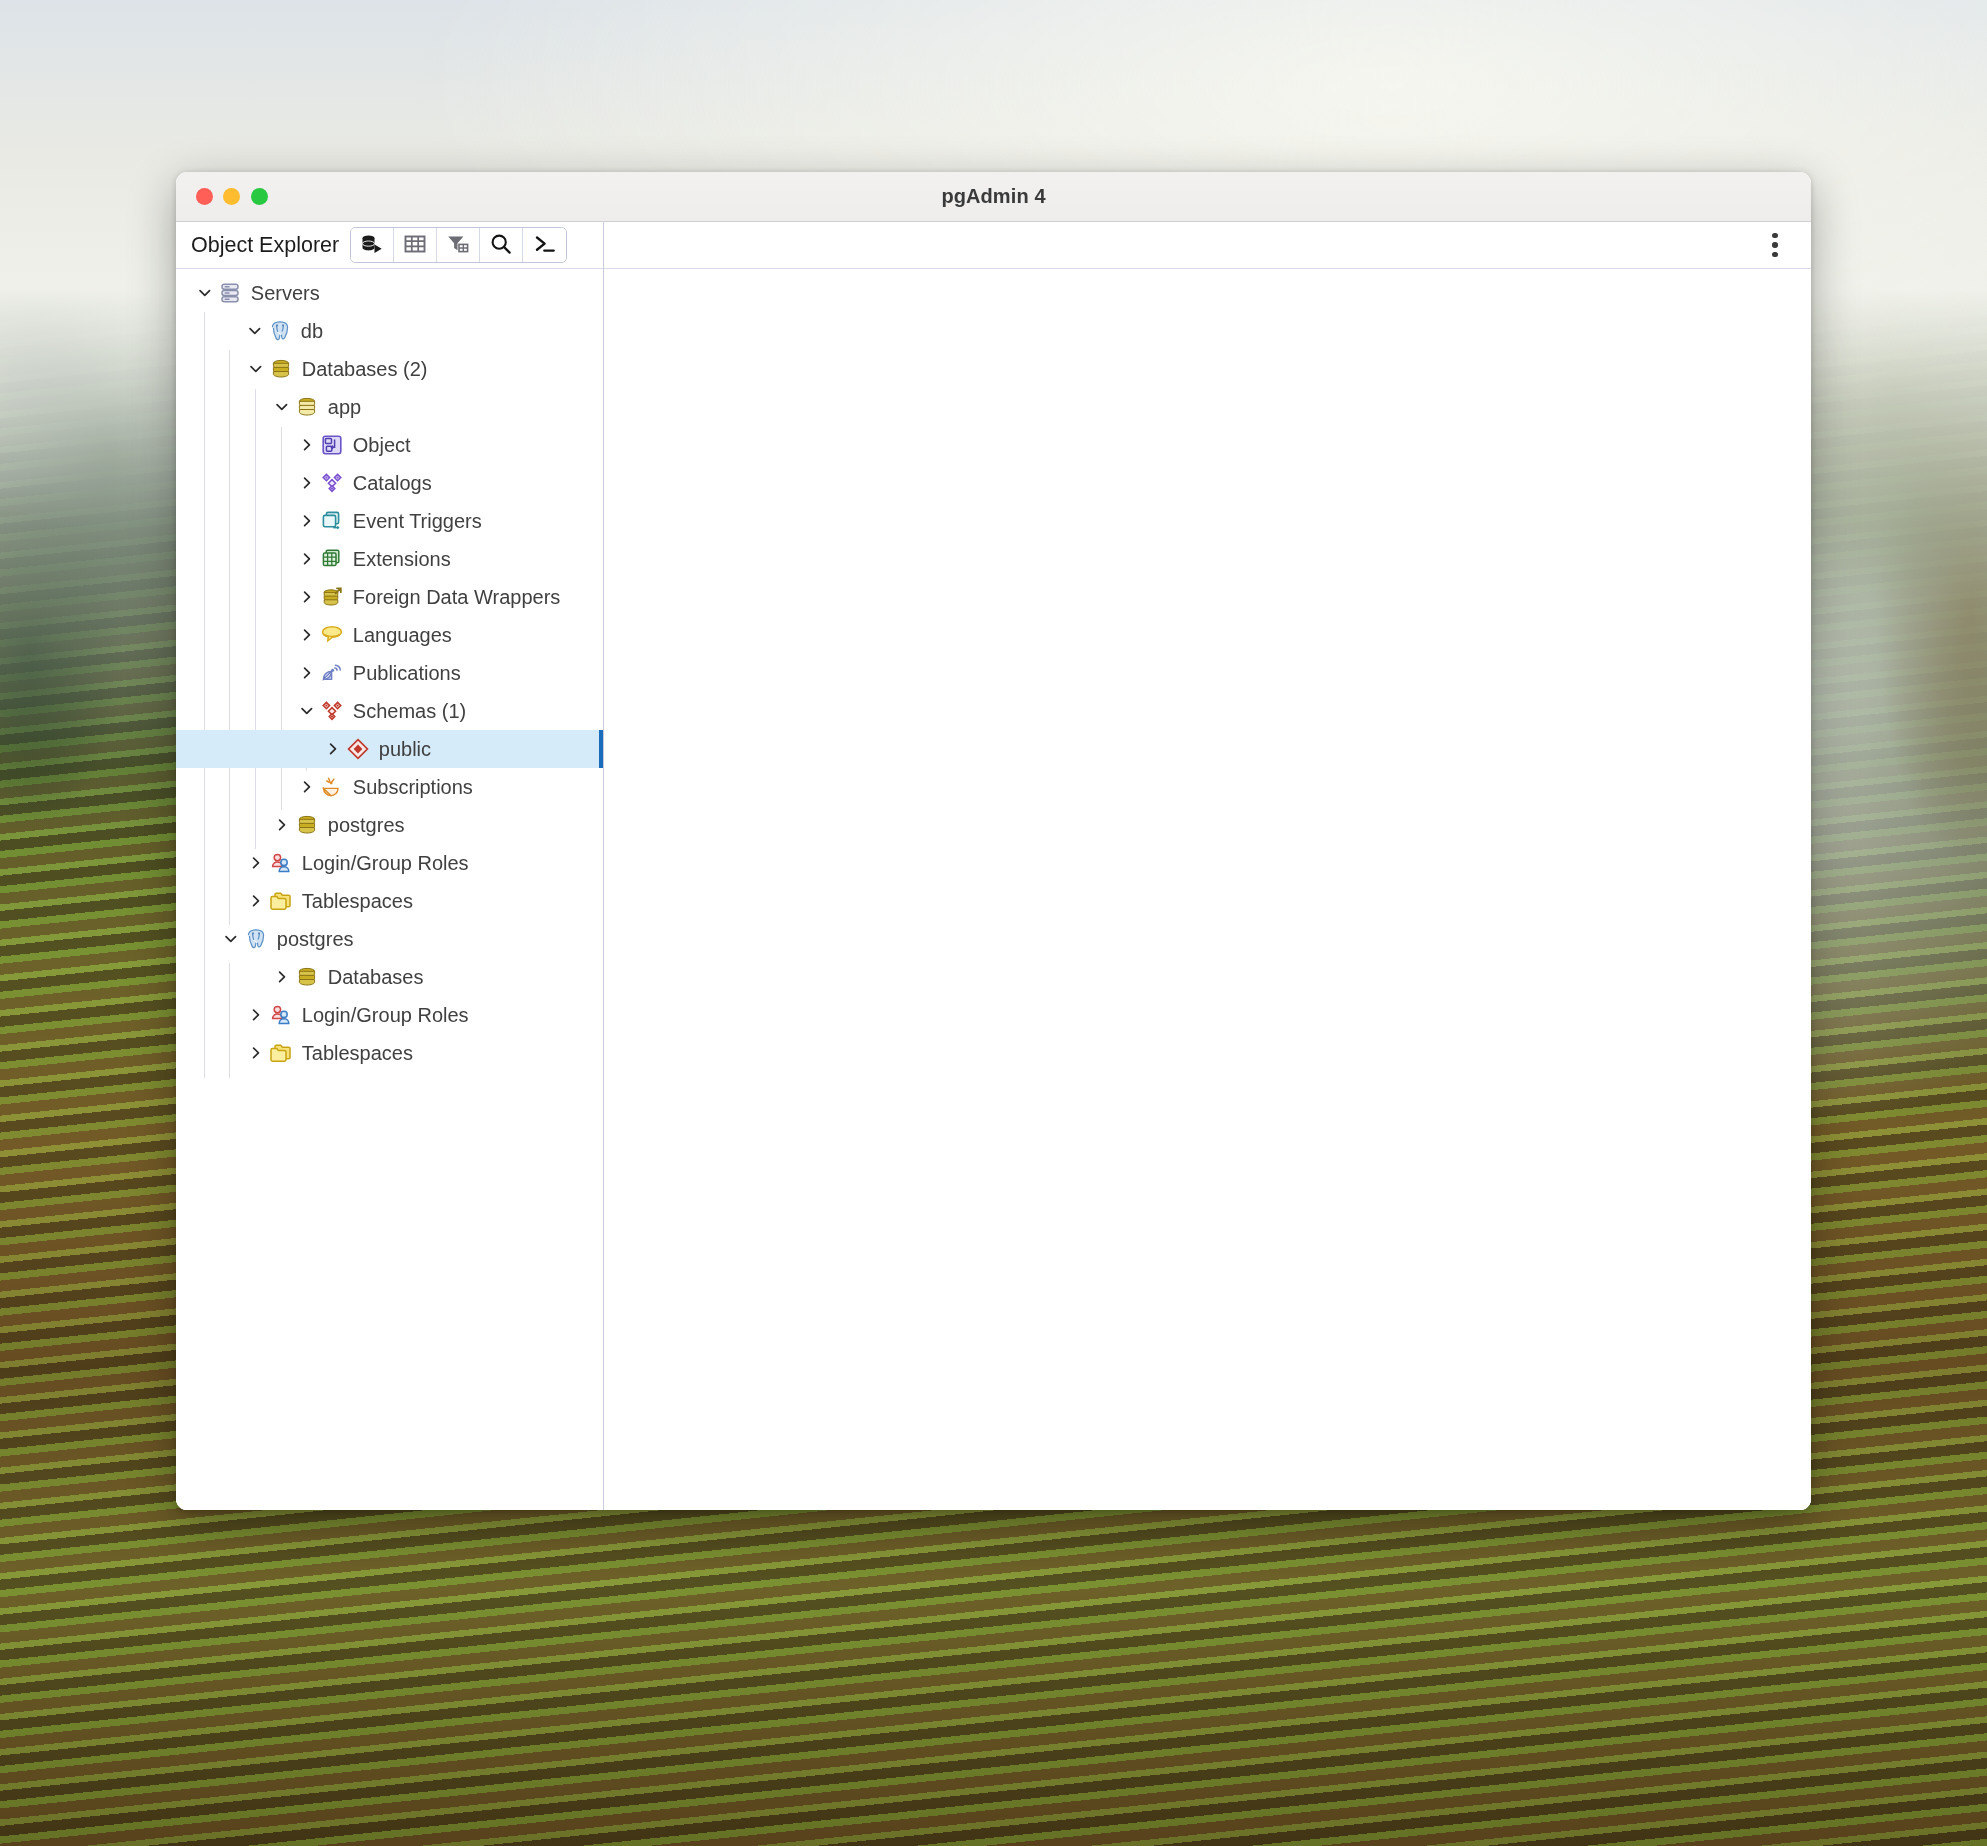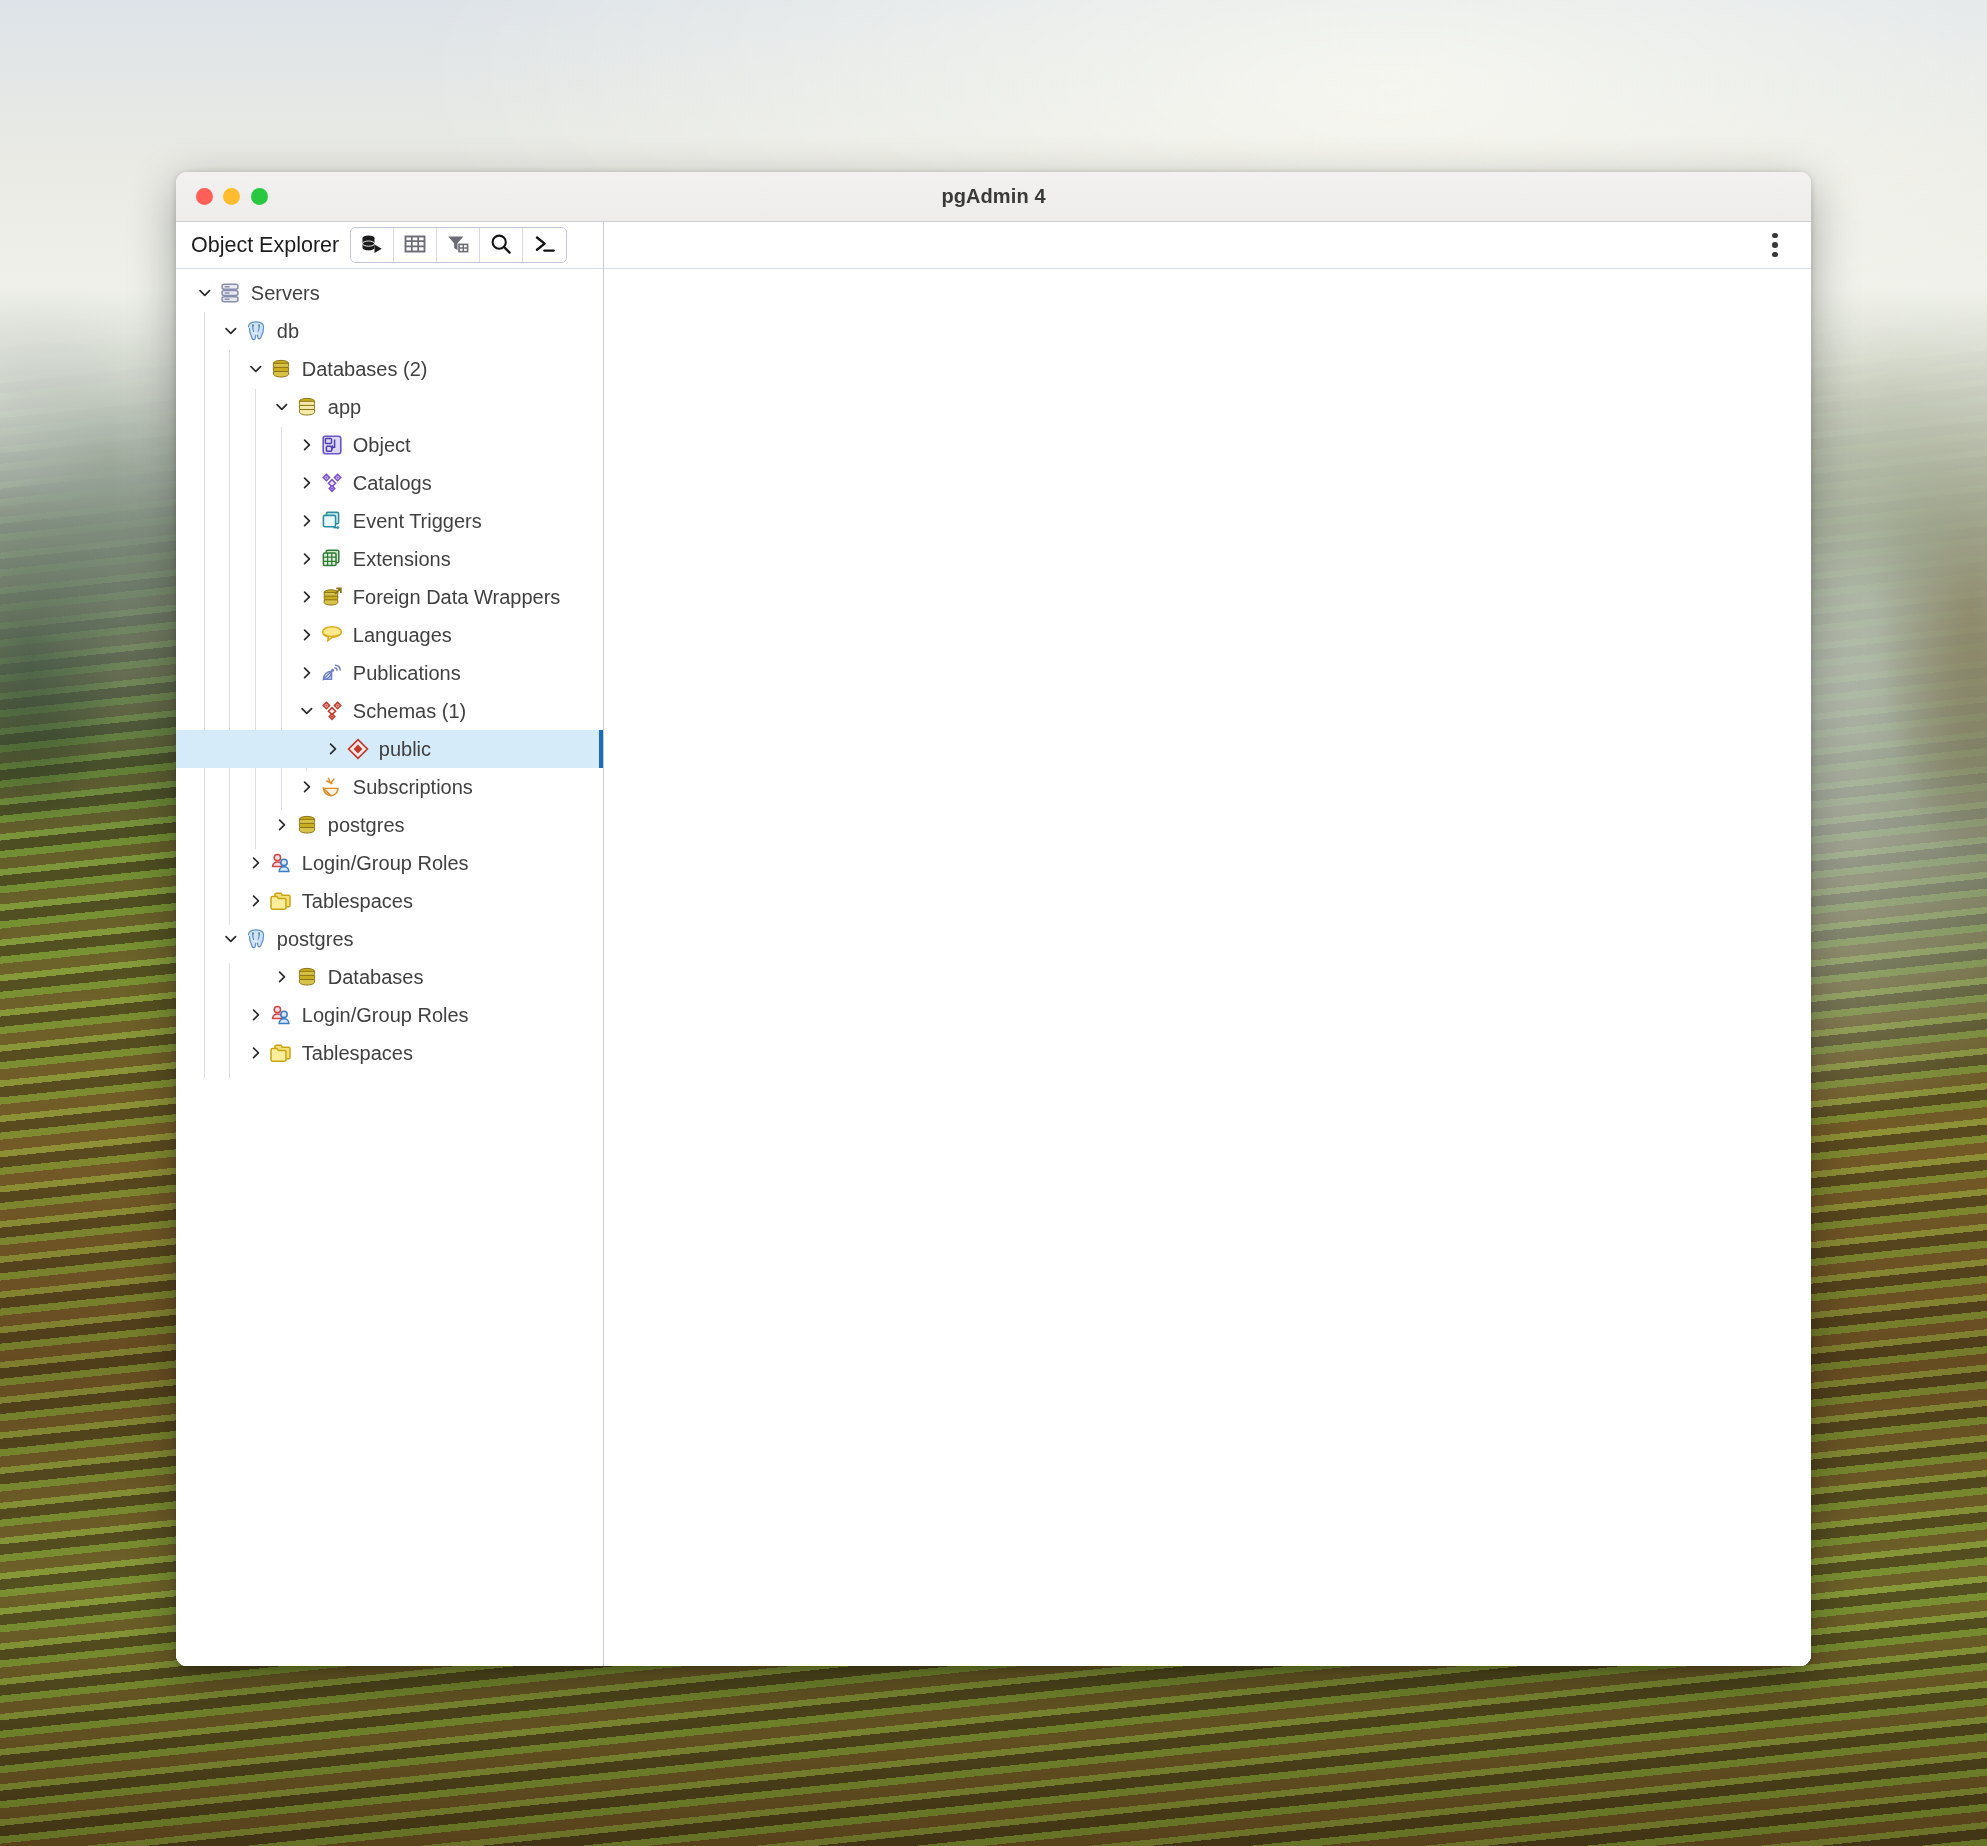--- a/index.html
+++ b/index.html
@@ -83,21 +83,21 @@
       radial-gradient(ellipse 44% 26% at 78% 26%, rgba(70,78,32,0.70) 0%, rgba(70,78,32,0) 74%),
       radial-gradient(ellipse 30% 30% at 96% 46%, rgba(96,70,26,0.62) 0%, rgba(96,70,26,0) 76%);
   }
 
   
   #app-window {
     position: absolute;
     left: 176px;
     top: 172px;
     width: 1635px;
-    height: 1494px;
+    height: 1338px;
     border-radius: 11.2px;
     background: #ffffff;
     box-shadow: 0 14.4px 48px rgba(0,0,0,0.32), 0 1.6px 6.4px rgba(0,0,0,0.18);
     overflow: hidden;
     display: flex;
     flex-direction: column;
   }
 
   
   #titlebar {
@@ -387,21 +387,21 @@
                   <rect x="4" y="9.5" width="16" height="5" rx="2.2" fill="#e9e9f2" stroke="#8b8fae" stroke-width="1.5"></rect>
                   <rect x="6.6" y="11.3" width="5" height="1.5" rx="0.6" fill="#8b8fae"></rect>
                   <rect x="4" y="15.8" width="16" height="5" rx="2.2" fill="#e9e9f2" stroke="#8b8fae" stroke-width="1.5"></rect>
                   <rect x="6.6" y="17.6" width="5" height="1.5" rx="0.6" fill="#8b8fae"></rect>
                 </svg>
               </span>
               <span class="node-label">Servers</span>
             </div>
           </div>
           <div class="tree-row">
-            <div class="row-inner" style="padding-left: 41px;">
+            <div class="row-inner" style="padding-left: 41px; margin-left: 24px;">
               <span class="twisty">
                 <svg width="17.6" height="17.6" viewBox="0 0 24 24">
                   <polyline points="5.5,9 12,15.6 18.5,9" fill="none" stroke="#2b2b2b" stroke-width="2.3" stroke-linecap="round" stroke-linejoin="round"></polyline>
                 </svg>
               </span>
               <span class="node-icon">
                 <svg width="24" height="24" viewBox="0 0 24 24">
                   <g fill="#cfe3f5" stroke="#5c8fc4" stroke-width="1.2">
                     <path d="M4.4 8.2c0-3.1 2.6-5.4 7.6-5.4s7.6 2.3 7.6 5.4c0 4.6-1.6 8.2-2.9 10.6-.7 1.3-2 1.6-2.6.4-.4-.8-.6-2.2-.5-3.6"></path>
                     <path d="M12 15.6c-.3 1.6-.5 3.3-1 4.3-.6 1.2-2 1-2.7-.3C7 17.2 5.4 13.4 5.4 9"></path>

